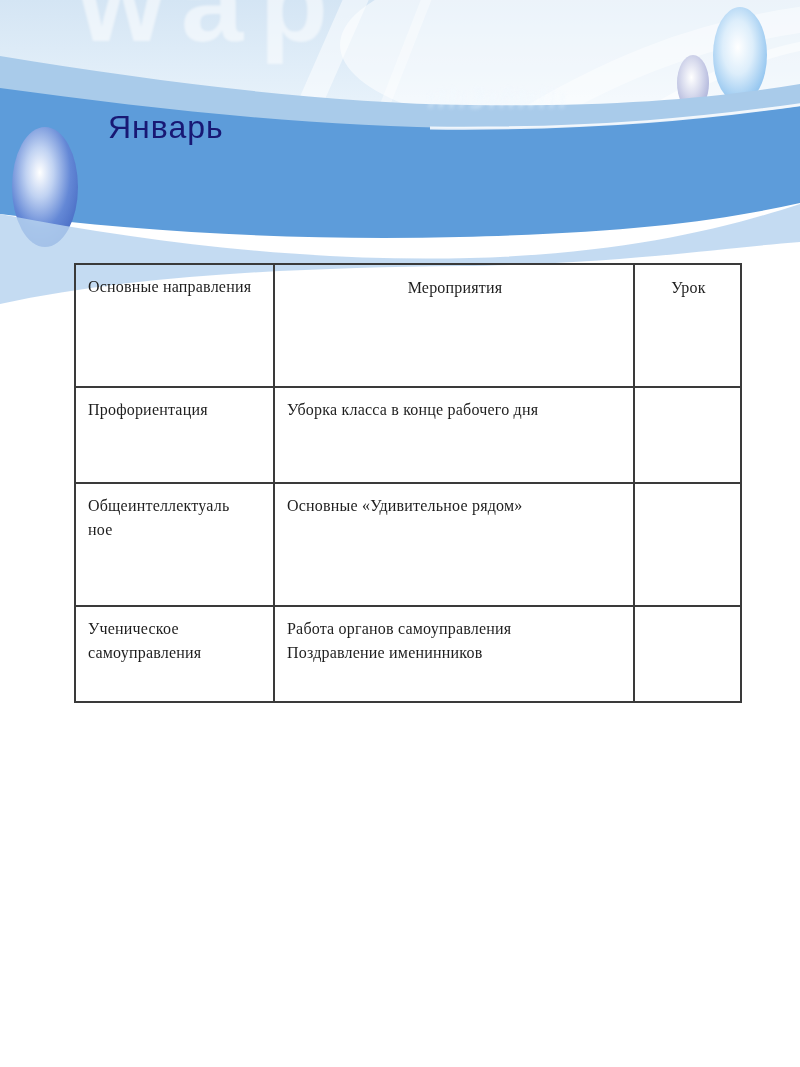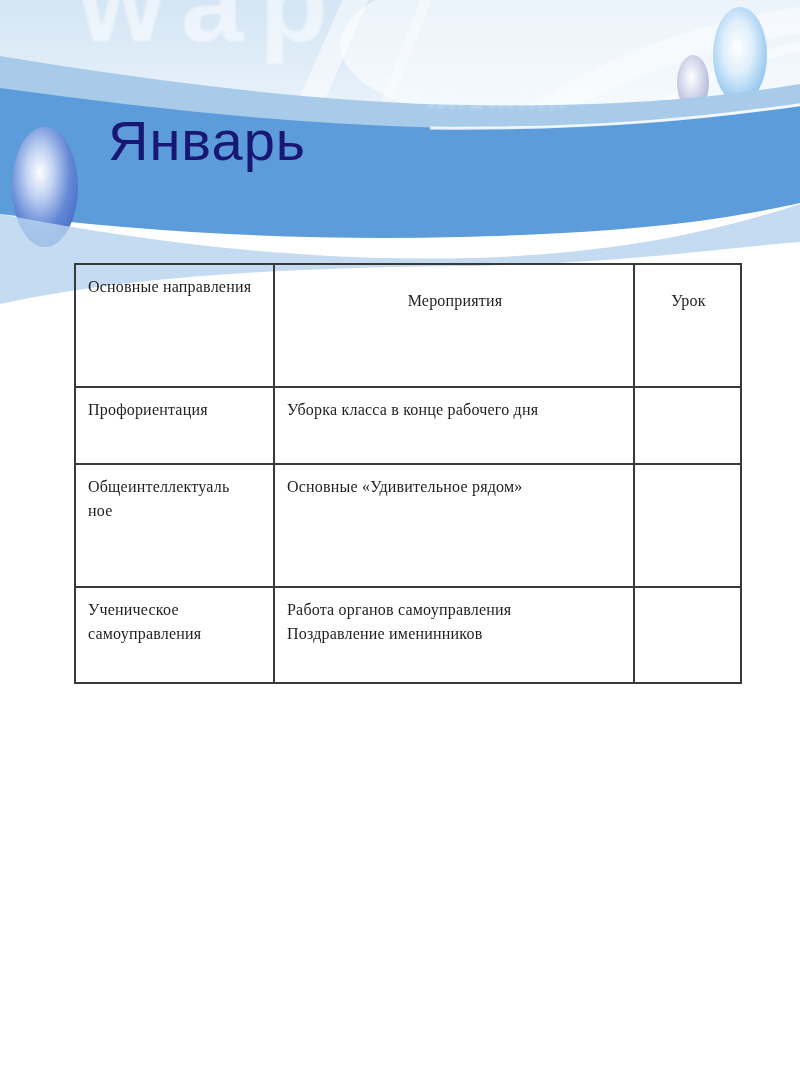--- a/index.html
+++ b/index.html
@@ -5,30 +5,30 @@
   html,body{margin:0;padding:0;background:#fff;}
   .slide{position:relative;width:800px;height:1067px;background:#ffffff;overflow:hidden;
          font-family:"Liberation Sans",sans-serif;}
   .header-art{position:absolute;left:0;top:0;width:800px;height:340px;}
   .wm-topleft{position:absolute;left:78px;top:-62px;font-family:"Liberation Sans",sans-serif;
               font-size:112px;font-weight:bold;letter-spacing:16px;color:rgba(255,255,255,0.55);
               filter:blur(1px);}
   .wm-mid{position:absolute;left:428px;top:84px;font-family:"DejaVu Sans",sans-serif;
           font-size:26px;letter-spacing:3px;color:rgba(240,248,255,0.85);
           filter:blur(2px);opacity:.75;transform:skewX(-6deg);}
-  .slide-title{position:absolute;left:108px;top:110px;font-size:56px;line-height:1.1;
+  .slide-title{position:absolute;left:108px;top:110px;font-size:32px;line-height:1.1;
                font-weight:400;color:#181874;letter-spacing:1px;}
   .tbl-wrap{position:absolute;left:74px;top:263px;}
   table.sched{border-collapse:collapse;table-layout:fixed;width:666px;
               font-family:"Liberation Serif","DejaVu Serif",serif;font-size:16px;
               color:#1e1e1e;letter-spacing:.2px;}
   table.sched th,table.sched td{border:2px solid #3a3a3a;vertical-align:top;
               padding:10px 10px 0 12px;font-weight:normal;line-height:1.5;}
   table.sched th.c1{text-align:left;}
-  table.sched th.c2,table.sched th.c3{text-align:center;padding-top:24px;}
+  table.sched th.c2,table.sched th.c3{text-align:center;padding-top:11px;}
   .pre{white-space:pre-wrap;}
 </style>
 </head>
 <body>
 
 <div class="slide">
 
   <svg class="header-art" viewBox="0 0 800 340" xmlns="http://www.w3.org/2000/svg" aria-hidden="true">
     <defs>
       <linearGradient id="bgTop" x1="0" y1="0" x2="0" y2="1">
@@ -93,21 +93,21 @@
         <col style="width:199px">
           <col style="width:360px">
           <col style="width:107px">
       </colgroup>
       <tbody>
           <tr style="height:123px">
         <th class="c1">Основные направления</th>
         <th class="c2">Мероприятия</th>
         <th class="c3">Урок</th>
       </tr>
-      <tr style="height:77px">
+      <tr style="height:96px">
         <td><span class="pre">Профориентация</span></td>
         <td><span class="pre">Уборка класса в конце рабочего дня</span></td>
         <td><span class="pre"></span></td>
       </tr>
       <tr style="height:123px">
         <td><span class="pre">Общеинтеллектуаль
 ное</span></td>
         <td><span class="pre">Основные «Удивительное рядом»</span></td>
         <td><span class="pre"></span></td>
       </tr>

